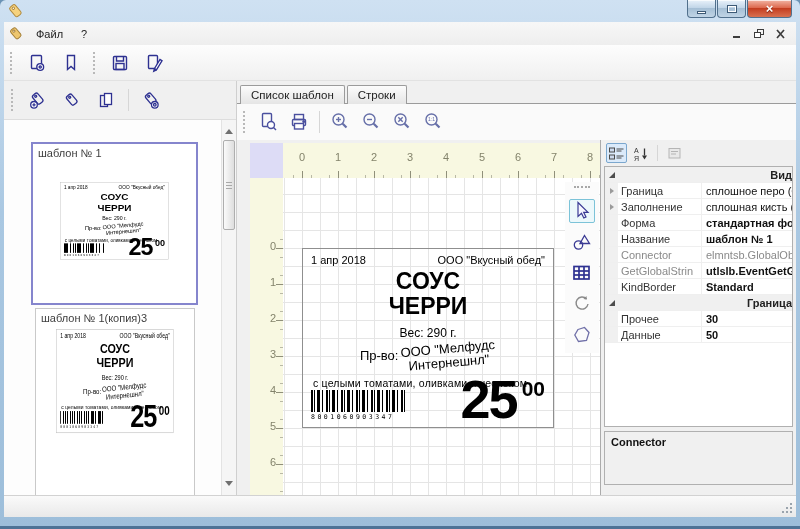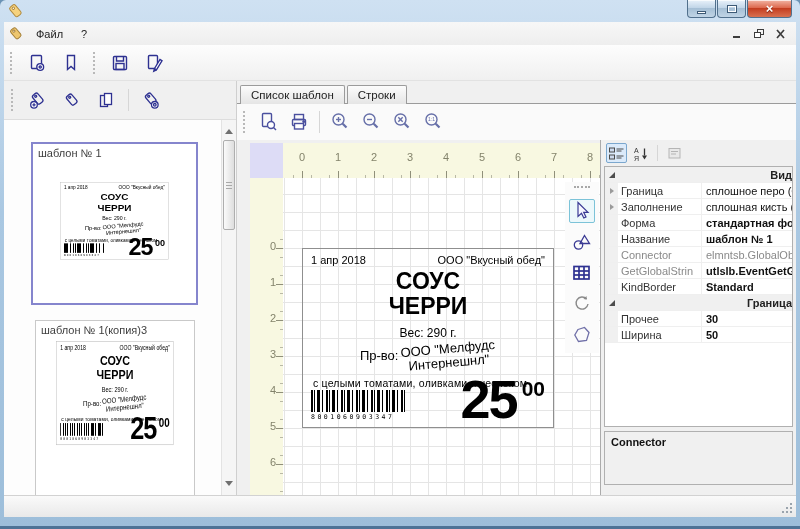--- a/index.html
+++ b/index.html
@@ -36,21 +36,21 @@
 
   
   .content { position:absolute; left:0; top:59px; right:0; bottom:22px; display:flex; }
 
   
   .leftpanel { width:233px; flex:none; background:#f0f0f0; border-right:1px solid #cfcfcf; display:flex; flex-direction:column; }
   .lp-toolbar { height:38px; display:flex; align-items:center; padding-left:4px; gap:4px; }
   .lp-list { flex:1; position:relative; background:#fdfdfd; border-top:1px solid #ddd; }
   .card { position:absolute; background:#fff; }
   .card1 { left:27px; top:22px; width:167px; height:163px; border:2px solid #8585cd; }
-  .card2 { left:31px; top:200px; width:160px; height:194px; border:1px solid #c9c9c9; }
+  .card2 { left:31px; top:188px; width:160px; height:194px; border:1px solid #c9c9c9; }
   .card-title { position:absolute; top:3px; left:5px; font-size:11px; color:#3e3e3e; white-space:nowrap; }
   .mini { position:absolute; }
   .m1 { left:27px; top:38px; }
   .m2 { left:20px; top:20px; }
   .m1 .label { transform:scale(0.432); transform-origin:0 0; }
   .m2 .label { transform:scale(0.468,0.578); transform-origin:0 0; }
 
   
   .lp-scroll { position:absolute; right:0; top:0; bottom:0; width:15px; background:#f5f5f5; border-left:1px solid #e3e3e3; }
   .sb-up { position:absolute; top:5px; left:3px; width:0; height:0; border:4px solid transparent; border-bottom:5px solid #6f6f6f; }
@@ -545,21 +545,21 @@
                     </span>
                     <span class="catname">Граница</span>
                   </div>
                 <div class="prow">
                     <span class="pgut"></span>
                     <span class="pname">Прочее</span>
                     <span class="pval b">30</span>
                   </div>
                 <div class="prow">
                     <span class="pgut"></span>
-                    <span class="pname">Ширина</span>
+                    <span class="pname">Данные</span>
                     <span class="pval b">50</span>
                   </div>
               </div>
 
               <div class="pdesc">
                 <b>Connector</b>
               </div>
             </div>
           </div>
         </div>

